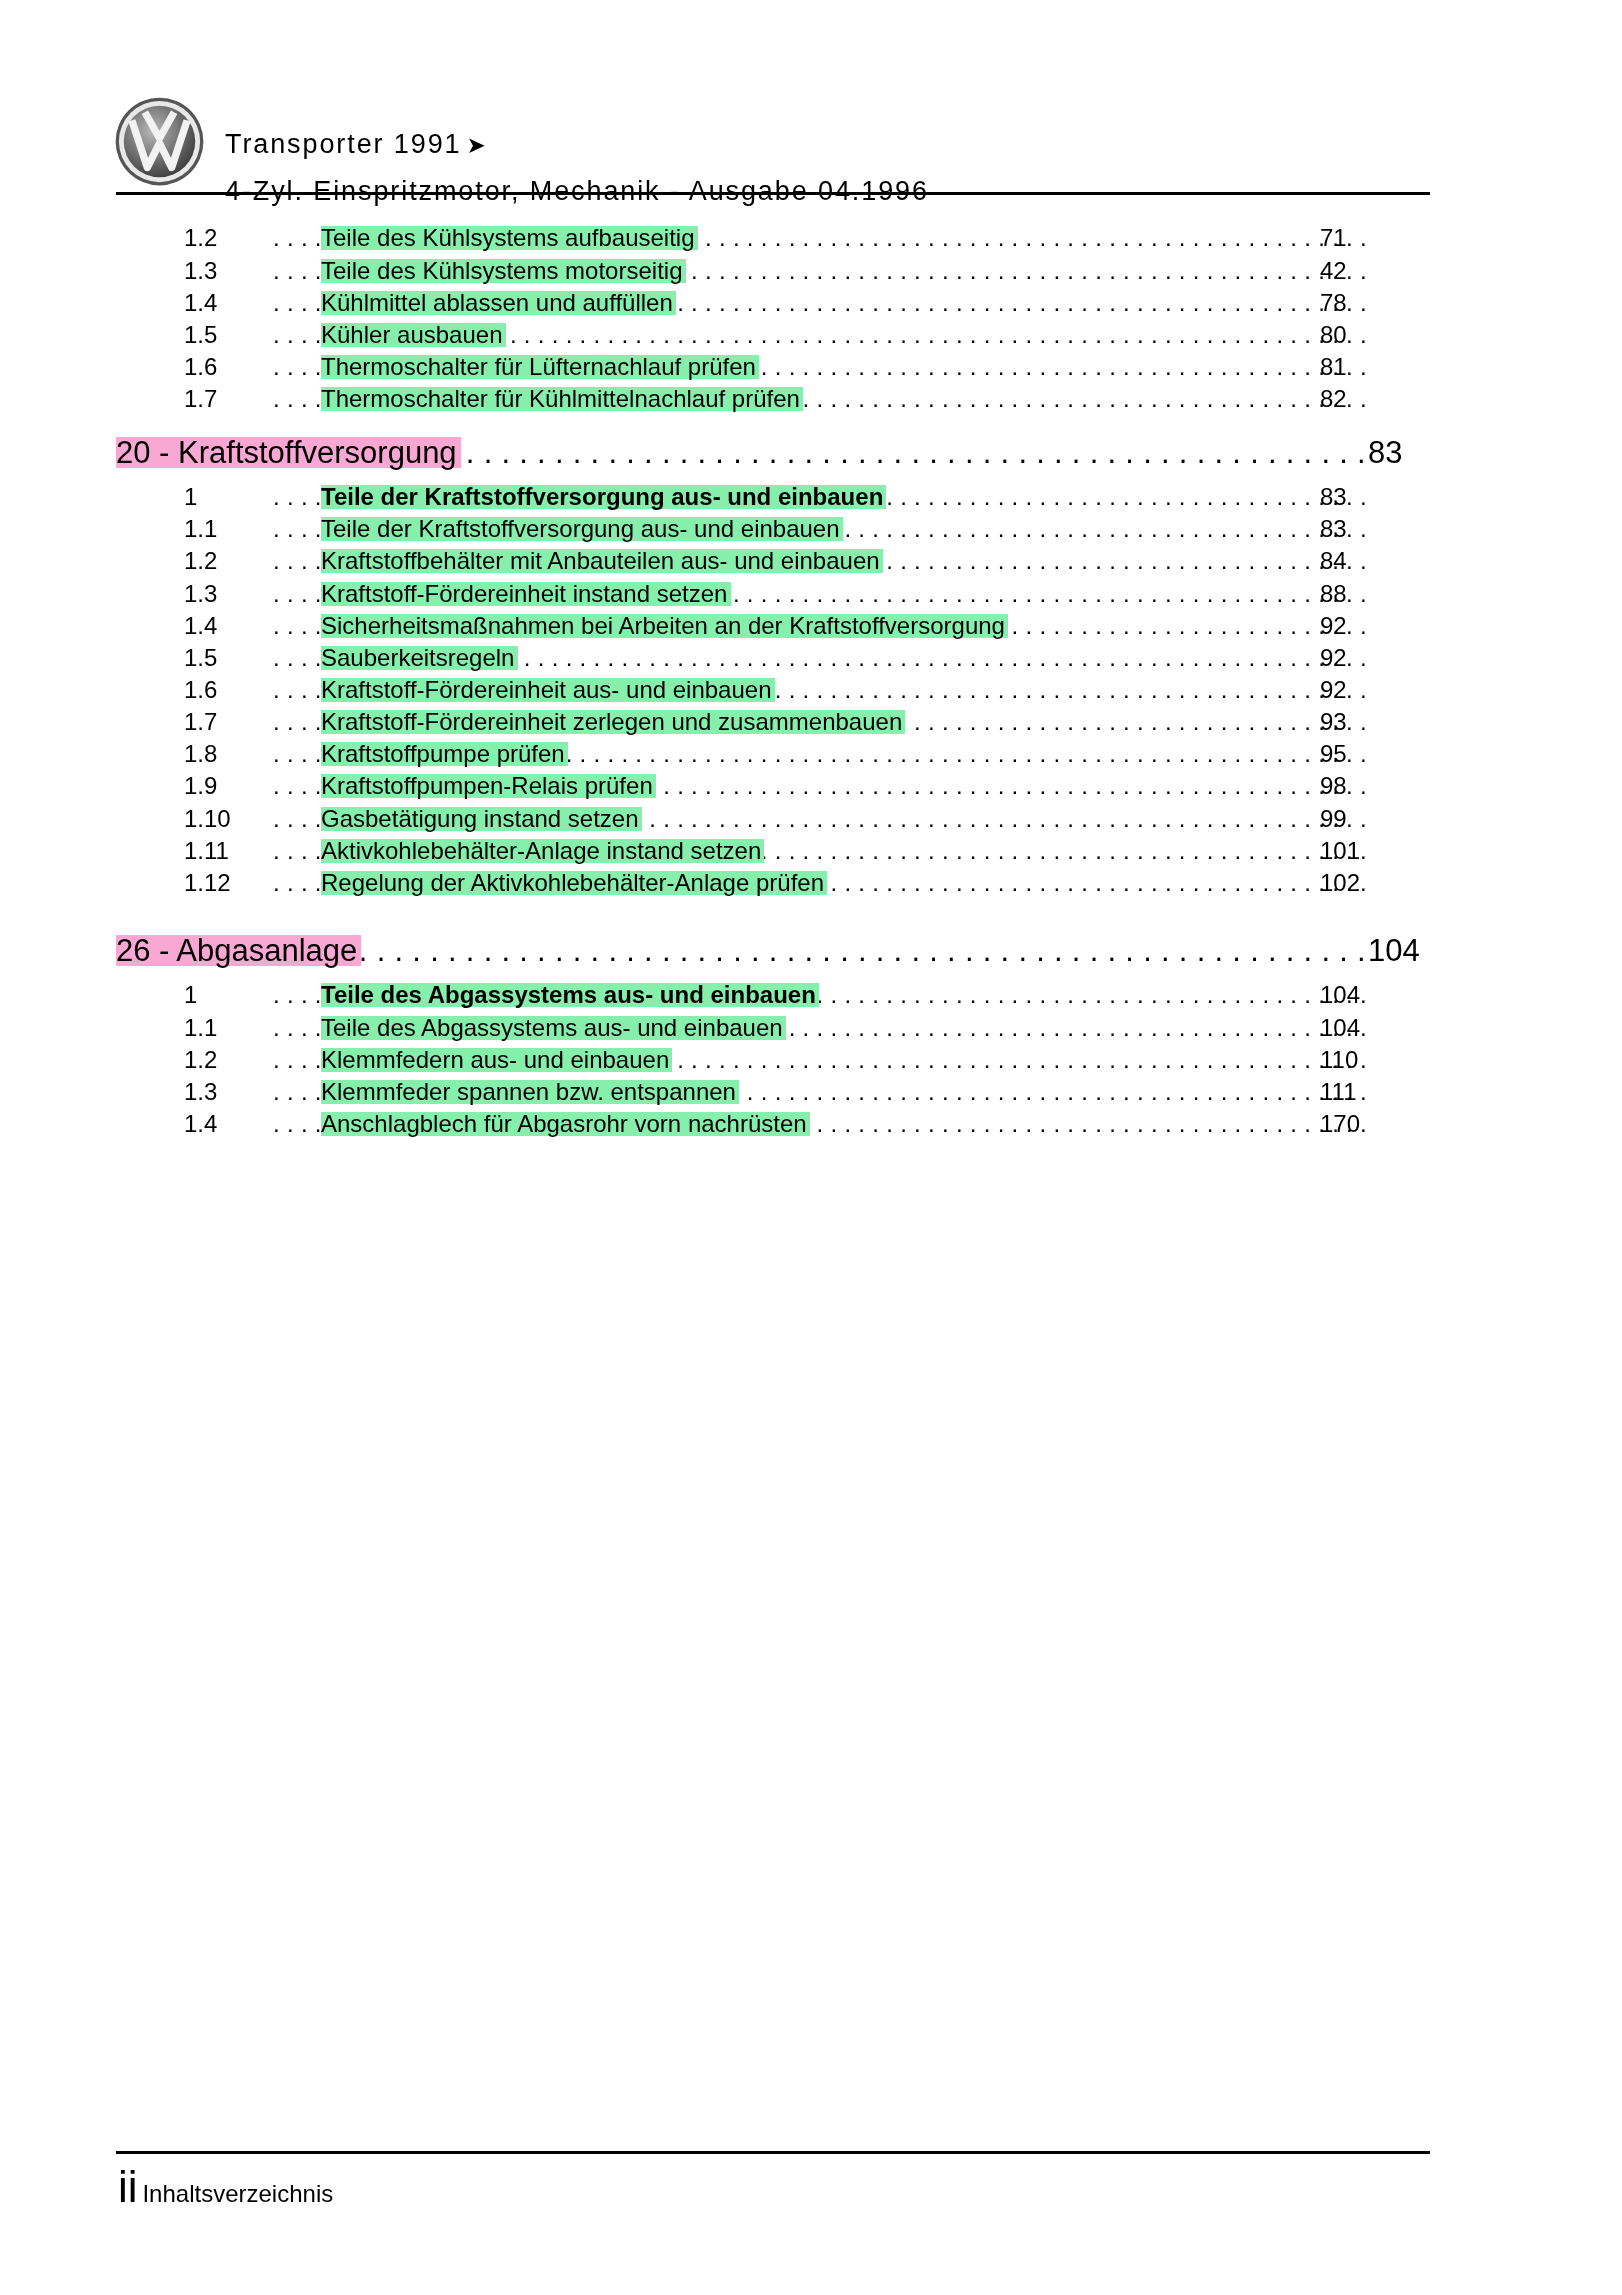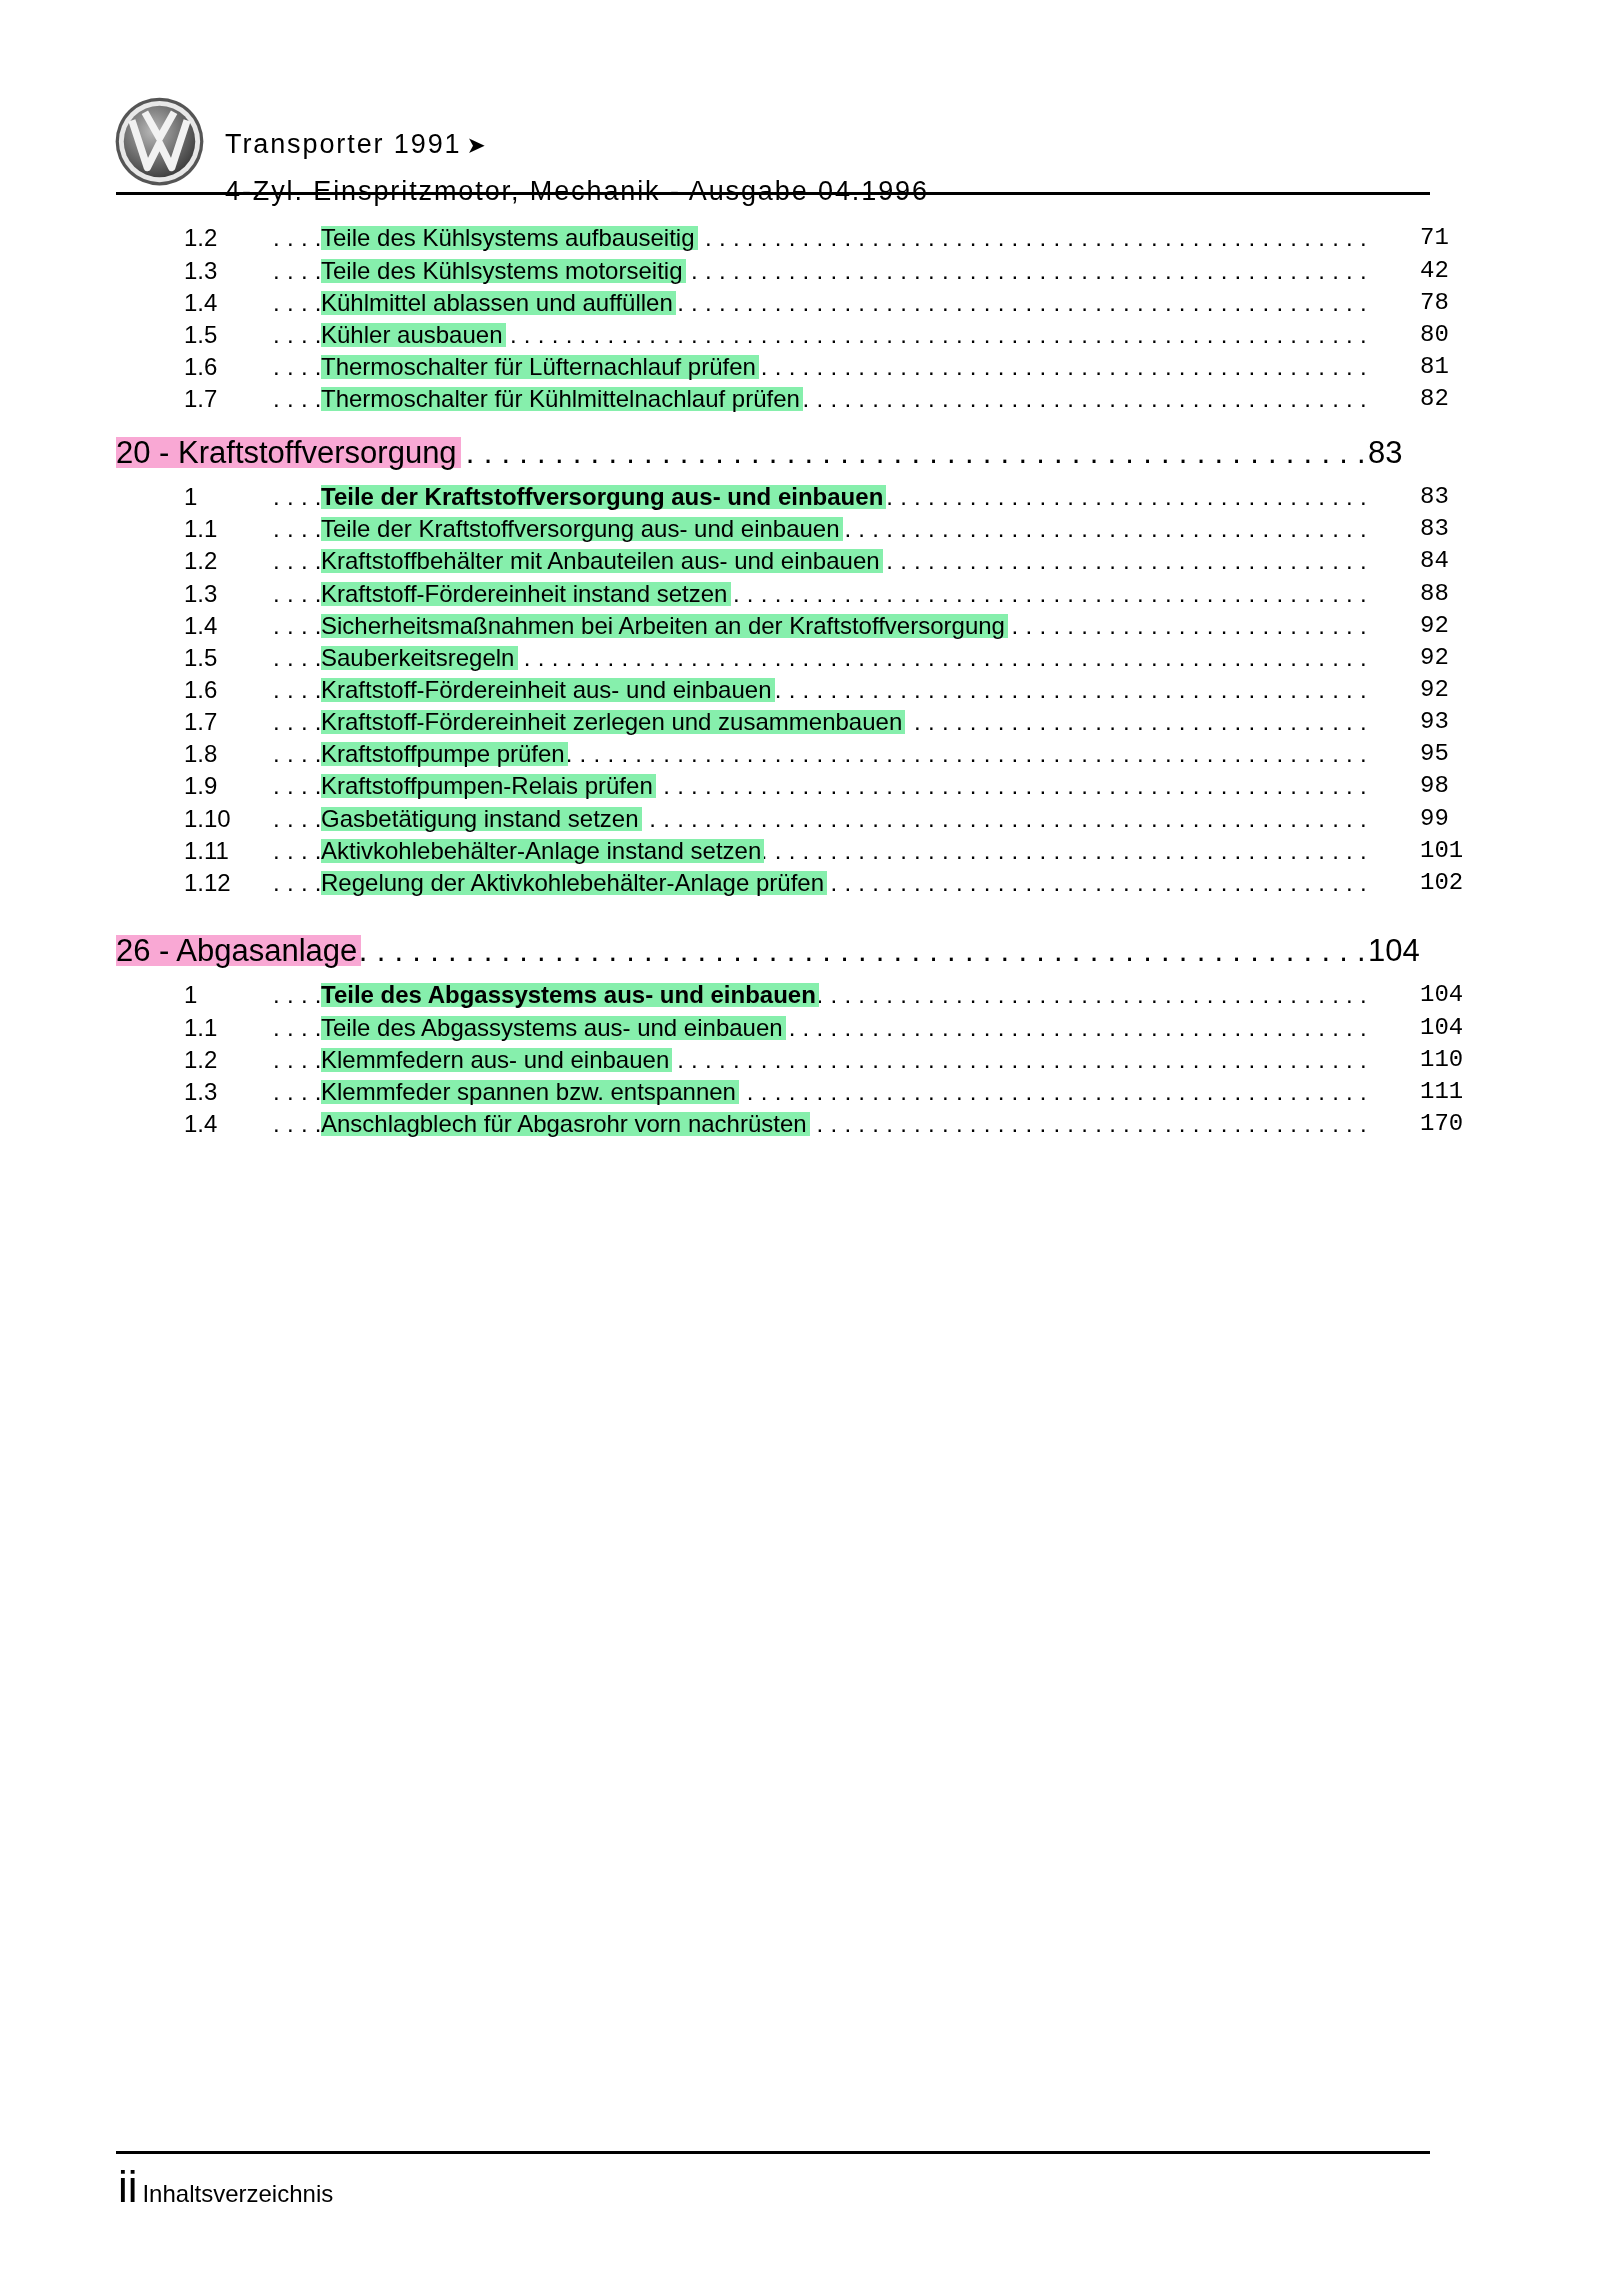--- a/index.html
+++ b/index.html
@@ -14,21 +14,21 @@
   .rule-bot { position: absolute; left: 116px; width: 1314px; top: 2151px; height: 3.2px; background: #000; }
   .footer { position: absolute; left: 118px; top: 2165px; white-space: nowrap; }
   .footer .pg { font-size: 44px; line-height: 1; vertical-align: baseline; }
   .footer .lbl { font-size: 24px; margin-left: 4.9px; vertical-align: baseline; }
 
   .toc-row { position: absolute; left: 0; height: 32px; white-space: nowrap; }
   .entry { font-size: 24px; line-height: 1; }
   .entry .num { position: absolute; left: 184px; }
   .entry .title { position: absolute; left: 273px; background: #86efac; padding-right: 3.2px; margin-left: 48px; }
   .entry .leader { position: absolute; left: 273px; width: 1094px; overflow: hidden; }
-  .entry .page { position: absolute; left: 1420px; font-family: Liberation Mono, monospace; }
+  .entry .page { position: absolute; left: 1320px; }
   .entry.lvl1 .title { font-weight: bold; -webkit-text-stroke: 0; }
   .chap { font-size: 31px; line-height: 1; }
   .chap .title { position: absolute; left: 116px; background: #f9a8d4; padding-right: 4px; }
   .chap .leader { position: absolute; left: 116px; width: 1250px; overflow: hidden; }
   .chap .page { position: absolute; left: 1368px; }
   .leader::before {
     content: ". . . . . . . . . . . . . . . . . . . . . . . . . . . . . . . . . . . . . . . . . . . . . . . . . . . . . . . . . . . . . . . . . . . . . . . . . . . . . . . . . . . . . . . . . . . . . . . . . . . . . . . . . . . . . . . . . . . . . . . . . . . . . . .";
     display: block; text-align: right; direction: rtl; white-space: nowrap; letter-spacing: 0.3px;
   }
 </style>

